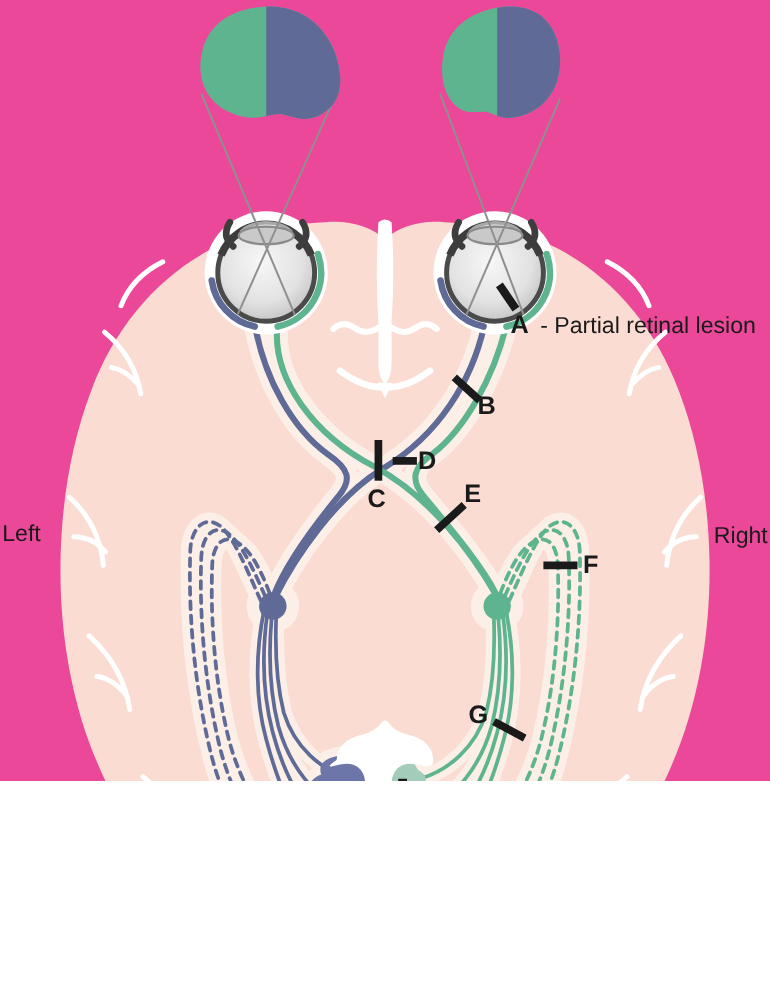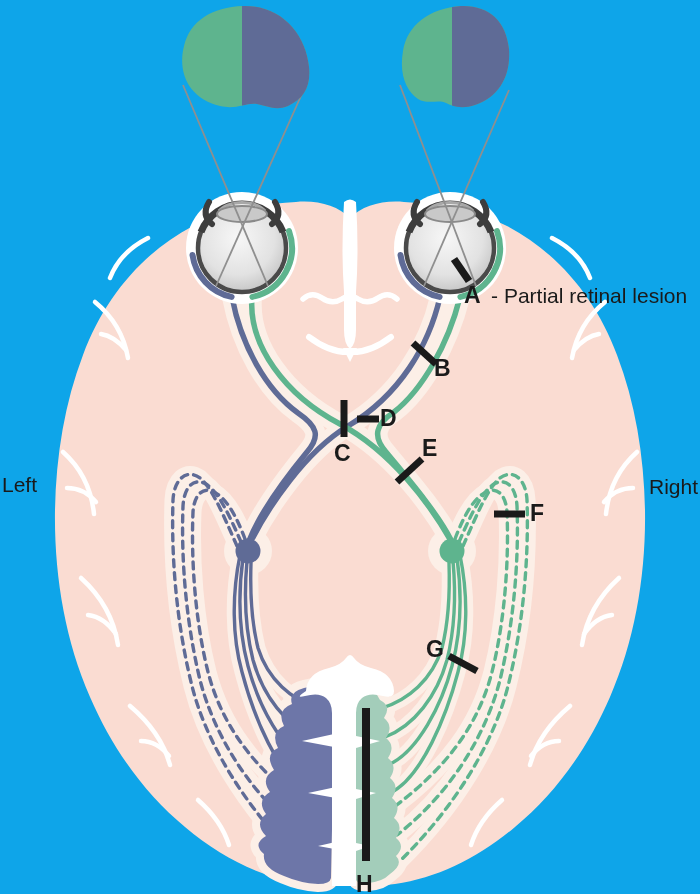--- a/index.html
+++ b/index.html
@@ -1,16 +1,16 @@
 <!DOCTYPE html>
 <html><head>
 <meta charset="utf-8">
 <style>
   html,body{margin:0;padding:0;background:#fff;}
-  .fig{position:relative;width:700px;height:894px;background:#0ea5e9;
+  .fig{position:relative;width:700px;height:710px;background:#ec4899;
        font-family:"Liberation Sans", sans-serif;overflow:hidden;}
   svg{display:block;}
   text{font-family:"Liberation Sans", sans-serif;fill:#1a1a1a;}
   .lesion-letter{font-size:23px;font-weight:bold;}
   .lesion-desc{font-size:21px;font-weight:normal;}
   .side-label{font-size:21px;font-weight:normal;}
 </style>
 </head>
 <body>
 

